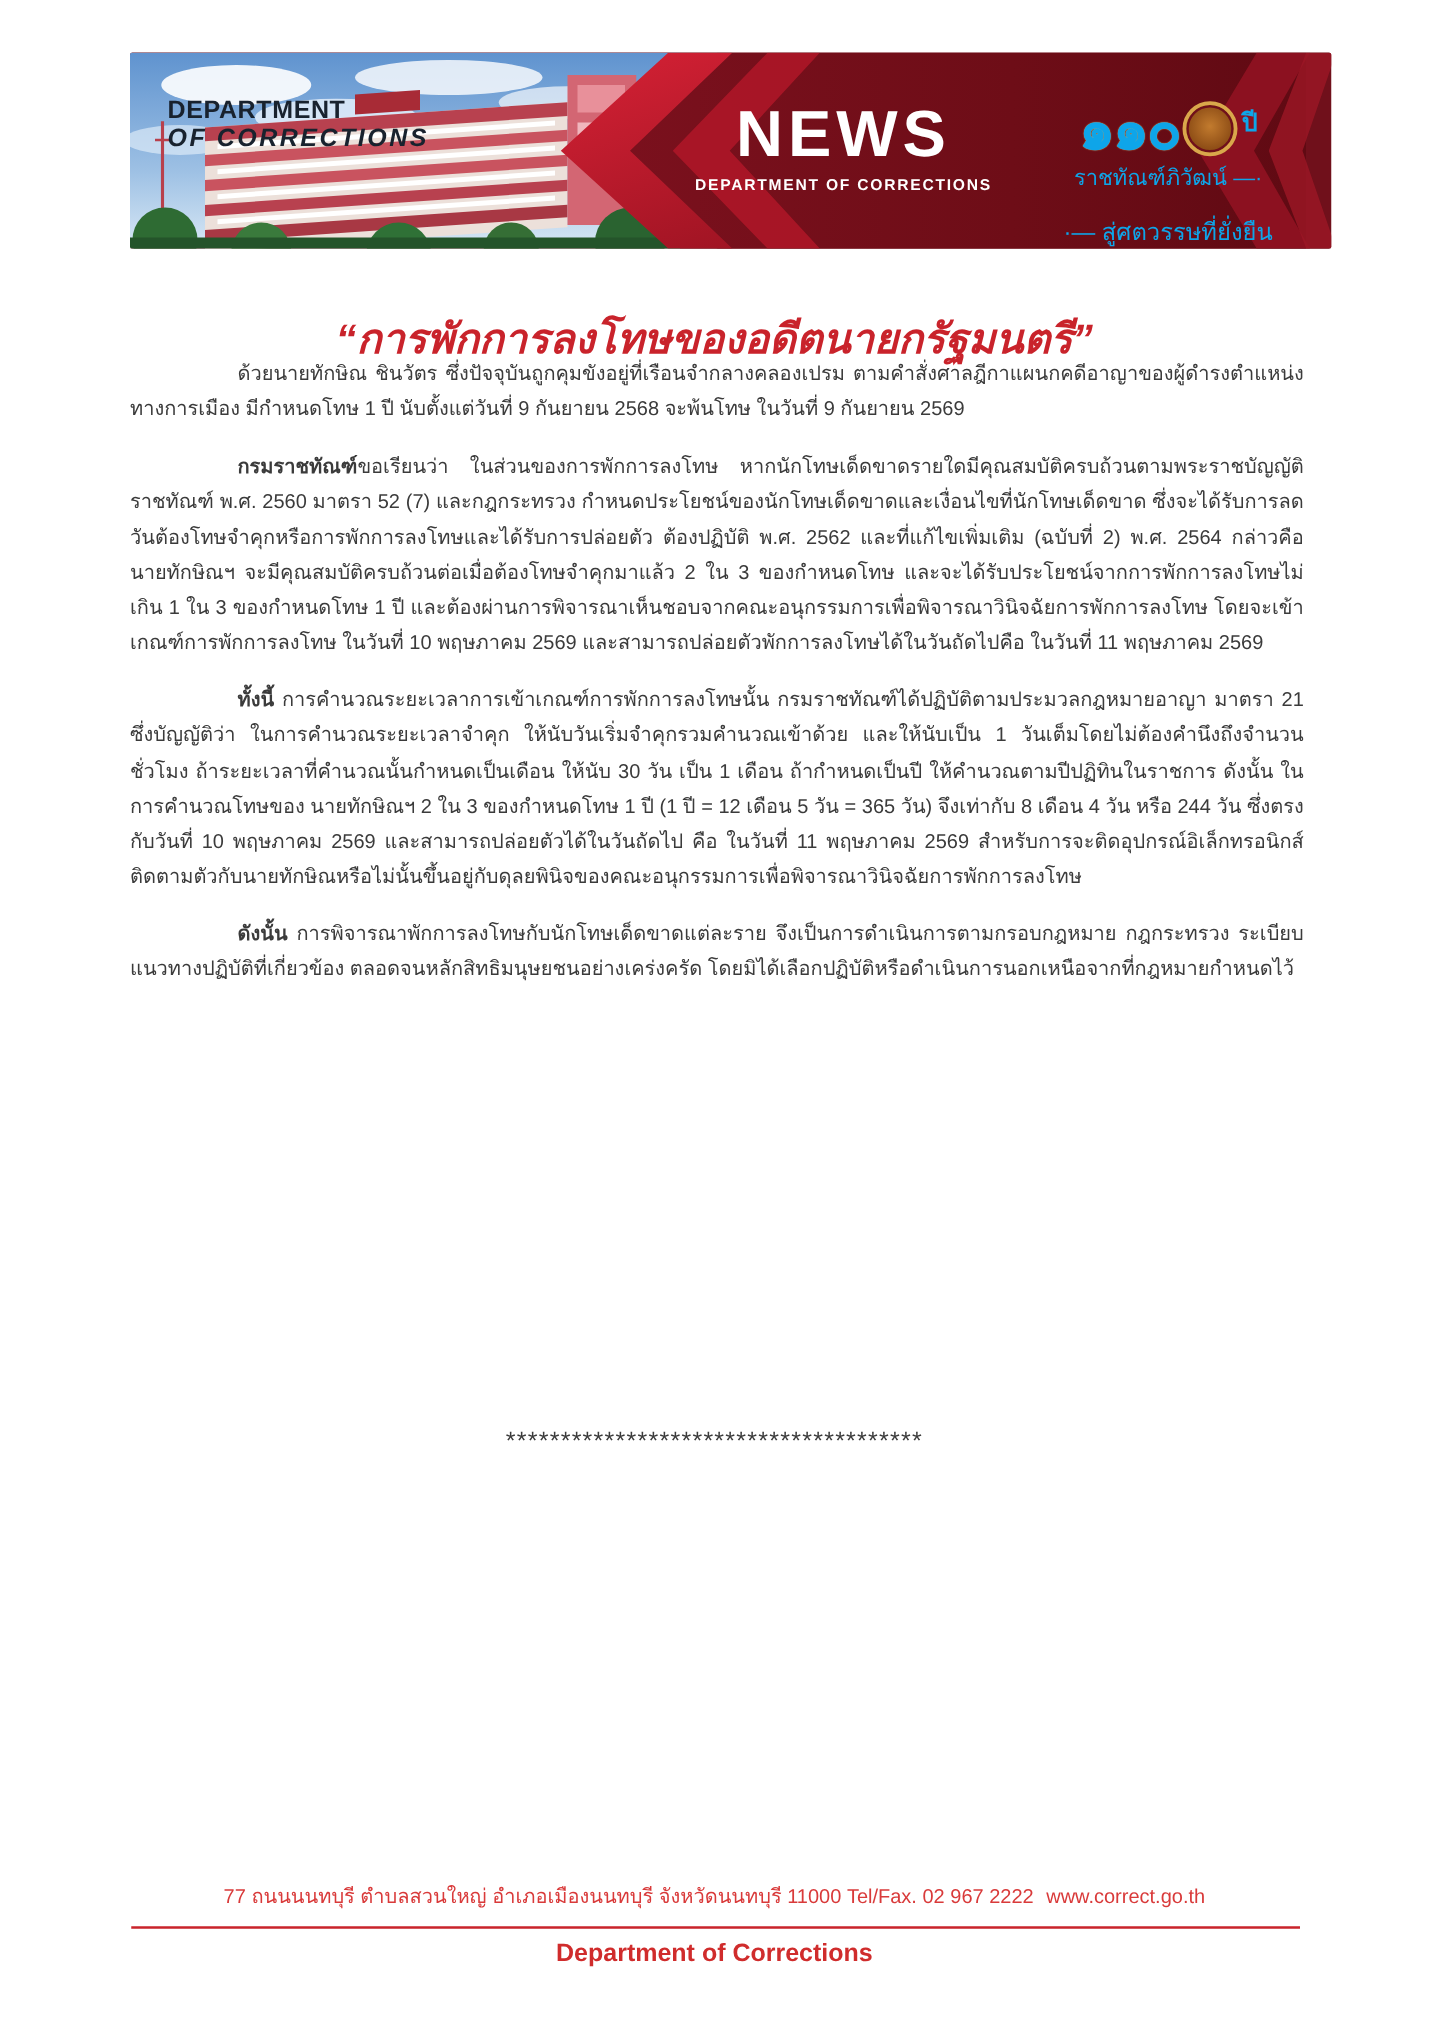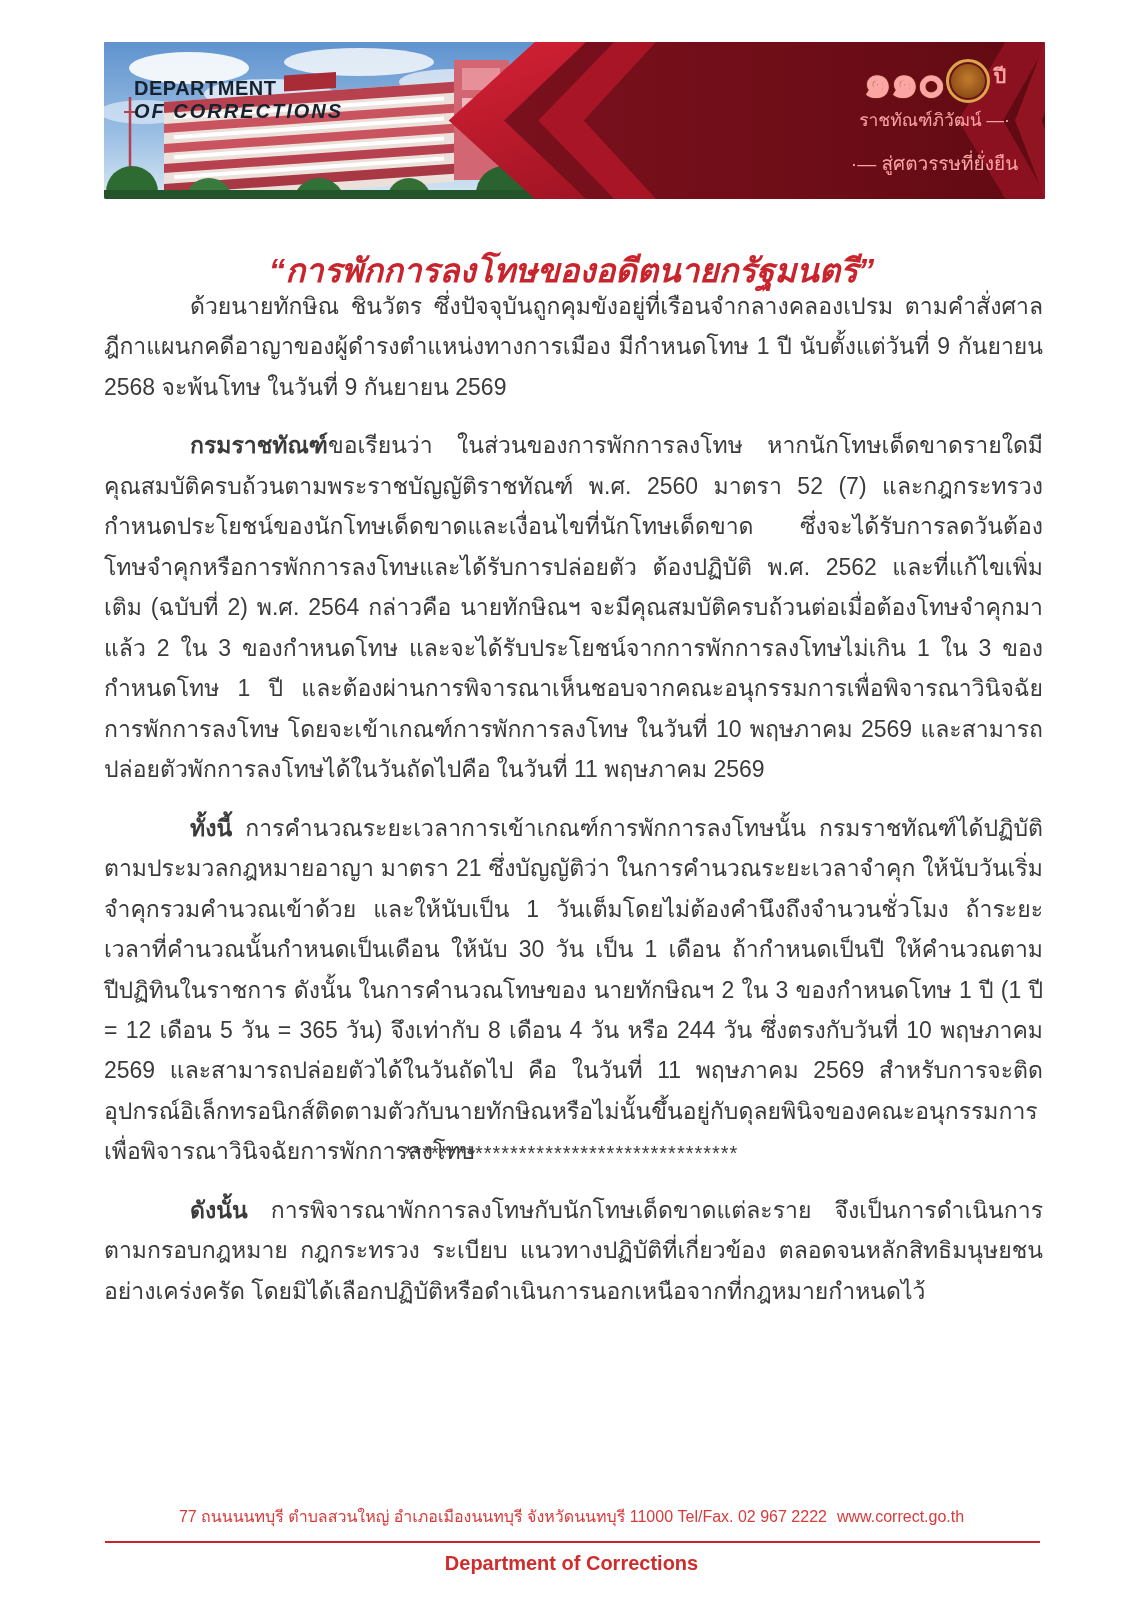--- a/index.html
+++ b/index.html
@@ -2,57 +2,57 @@
 <html lang="th"><head>
 <meta charset="utf-8">
 <style>
   html,body{margin:0;padding:0;}
   body{
     width:1143px;height:1622px;position:relative;background:#ffffff;
     font-family:"Liberation Sans",sans-serif;color:#3b3b3b;
   }
   
   .banner{position:absolute;left:104px;top:42px;width:941px;height:157px;
-    background:#70101b;overflow:hidden;border-radius:2px;}
+    background:#70101b;overflow:hidden;border-radius:2px;padding-left:20px;}
   .banner-photo{position:absolute;left:0;top:0;width:440px;height:157px;}
   .photo-label{position:absolute;left:30px;top:35px;color:#18222e;line-height:1.15;}
   .photo-label .l1{font-size:20px;font-weight:bold;letter-spacing:.5px;}
   .photo-label .l2{font-size:20px;font-weight:bold;letter-spacing:2px;font-style:italic;}
   .maroon-panel{position:absolute;left:352px;top:0;width:589px;height:157px;
     background:linear-gradient(90deg,#7c111e 0%,#6e0d17 60%,#600a13 100%);
     clip-path:polygon(118px 0,100% 0,100% 100%,118px 100%,0 50%);}
   .chev{position:absolute;top:0;height:157px;}
   .chevA{left:318px;width:205px;background:linear-gradient(160deg,#d92236,#9c1322);
     clip-path:polygon(55% 0,80% 0,40% 50%,80% 100%,55% 100%,13% 50%);}
   .chevB{left:400px;width:190px;background:#b01628;opacity:.85;
     clip-path:polygon(58% 0,80% 0,42% 50%,80% 100%,58% 100%,18% 50%);}
   .chevC{left:832px;width:112px;background:#8c1120;
     clip-path:polygon(62% 0,100% 0,60% 50%,100% 100%,62% 100%,20% 50%);}
   .chevD{left:905px;width:60px;background:#9c1626;opacity:.8;
     clip-path:polygon(60% 0,100% 0,55% 50%,100% 100%,60% 100%,10% 50%);}
   .news-block{position:absolute;left:452px;top:40px;color:#ffffff;text-align:center;}
   .news-title{font-size:52px;font-weight:800;letter-spacing:4px;line-height:1;}
   .news-sub{font-size:12.5px;font-weight:bold;letter-spacing:1.4px;margin-top:7px;}
-  .logo-block{position:absolute;left:723px;top:16px;width:215px;color:#fca5a5;text-align:center;}
+  .logo-block{position:absolute;left:723px;top:38px;width:215px;color:#0ea5e9;text-align:center;}
   .logo-row{display:flex;align-items:center;justify-content:center;gap:3px;}
   .logo-numerals{font-size:46px;font-weight:800;line-height:1;letter-spacing:-2px;
     text-shadow:0 0 1px #e8bb63;}
   .logo-seal{width:38px;height:38px;border-radius:50%;border:3px solid #d9a74b;
     background:radial-gradient(circle at 50% 45%,#c27b2e 0%,#8a4a14 70%,#5e2d08 100%);
     box-shadow:0 0 0 2px #70101b inset;flex:0 0 auto;}
   .logo-year{font-size:20px;font-weight:bold;align-self:flex-start;margin-top:2px;}
   .logo-tag1{font-size:17.5px;font-weight:normal;margin-top:2px;}
   .logo-tag1::after{content:" —·";font-weight:normal;}
   .logo-tag2{font-size:19px;margin-top:14px;}
   .logo-tag2::before{content:"·— ";}
   
   .doc-title{position:absolute;left:0;top:216px;width:100%;text-align:center;
     color:#c9232b;font-size:33px;font-weight:bold;font-style:italic;margin-top:28px;}
   .body-text{position:absolute;left:104px;top:286px;width:939px;
-    font-size:23px;line-height:1.76;text-align:justify;color:#3b3b3b;}
+    font-size:16px;line-height:1.76;text-align:justify;color:#3b3b3b;}
   .body-text p{margin:0 0 18px 0;text-indent:86px;}
   .lead{font-weight:bold;}
   .separator{position:absolute;left:0;top:1142px;width:100%;text-align:center;
     font-size:20px;letter-spacing:1px;color:#3b3b3b;}
   .closing{position:absolute;right:127px;top:1218px;text-align:right;
     font-size:23px;line-height:1.75;color:#3b3b3b;}
   
   .footer-divider{position:absolute;left:105px;top:1541px;width:935px;height:0;
     border-top:2px solid #c9242b;}
   .footer-org{position:absolute;left:0;top:1552px;width:100%;text-align:center;
@@ -110,20 +110,24 @@
   <div class="chev chevA"></div>
   <div class="chev chevB"></div>
   <div class="chev chevC"></div>
   <div class="chev chevD"></div>
 
   <div class="photo-label">
     <div class="l1">DEPARTMENT</div>
     <div class="l2">OF CORRECTIONS</div>
   </div>
 
+  <div class="news-block">
+    <div class="news-title">NEWS</div>
+    <div class="news-sub">DEPARTMENT OF CORRECTIONS</div>
+  </div>
 
   <div class="logo-block">
     <div class="logo-row">
       <span class="logo-numerals">๑๑๐</span>
       <span class="logo-seal"></span>
       <span class="logo-year">ปี</span>
     </div>
     <div class="logo-tag1">ราชทัณฑ์ภิวัฒน์</div>
     <div class="logo-tag2">สู่ศตวรรษที่ยั่งยืน</div>
   </div>

